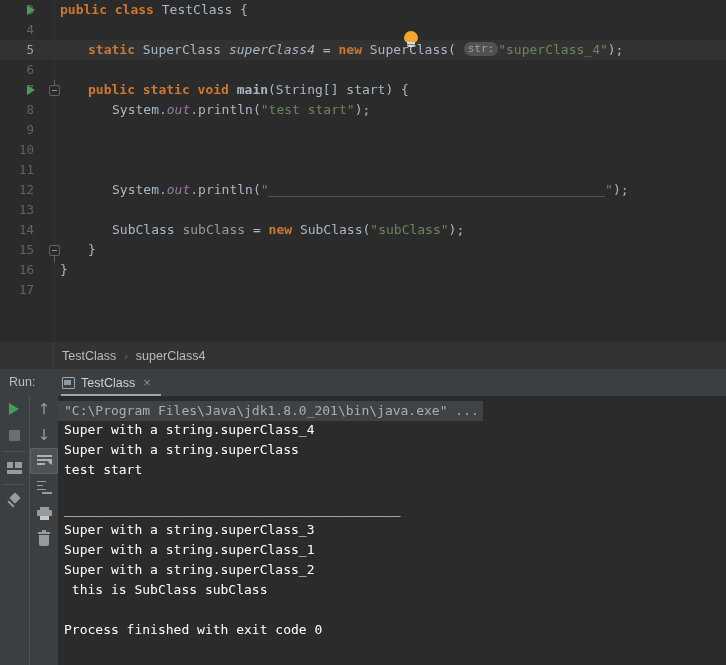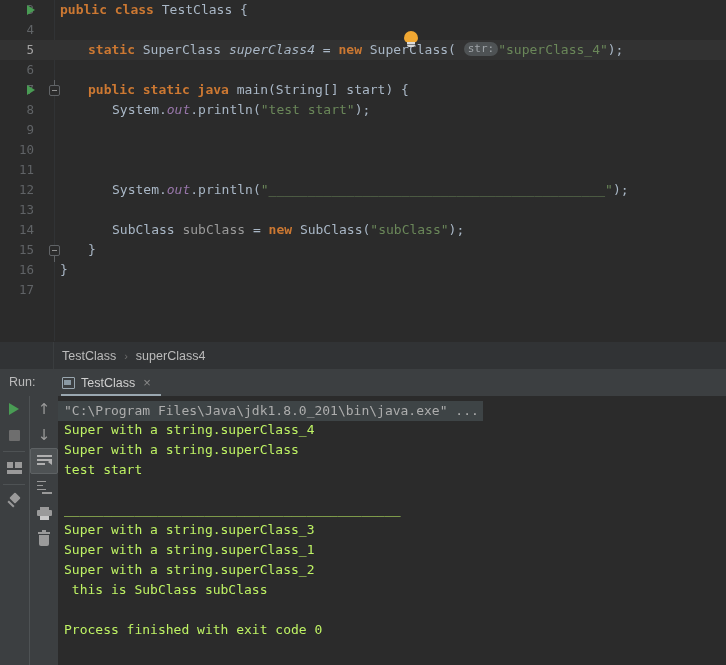--- a/index.html
+++ b/index.html
@@ -236,21 +236,21 @@
     position: absolute; left: 58px; top: 27px;
     width: 668px; height: 269px;
     background: #2B2B2B;
     padding: 4px 0 0 0;
     overflow: hidden;
   }
   .con-line {
     height: 20px; line-height: 20px;
     padding-left: 6px;
     font-family: "DejaVu Sans Mono", monospace;
-    font-size: 13px; color: #bef264;
+    font-size: 13px; color: #ffffff;
     white-space: pre;
   }
   .con-line.cmd { background: #3E4446; color: #ADADAD; display: inline-block; padding-right: 4px; }
   .con-wrap-cmd { height: 20px; }
 </style>
 </head>
 <body>
 
 <div id="app">
 
@@ -275,21 +275,21 @@
       </div>
 
       <div class="code-line">
         <span class="gutter-num">6</span>
       </div>
 
       <div class="code-line">
         <span class="gutter-num">7</span>
         <span class="run-marker"></span>
         <span class="fold-marker head"></span>
-        <span class="code-text" style="left:88px"><span class="kwb">public</span> <span class="kwb">static</span> <span class="kwb">java</span> <span class="type" style="font-weight:normal">main</span><span class="pln">(String[] start) {</span></span>
+        <span class="code-text" style="left:88px"><span class="kwb">public</span> <span class="kwb">static</span> <span class="kwb">void</span> <span class="type" style="font-weight:bold">main</span><span class="pln">(String[] start) {</span></span>
       </div>
 
       <div class="code-line">
         <span class="gutter-num">8</span>
         <span class="code-text" style="left:112px"><span class="pln">System.</span><span class="fld">out</span><span class="pln">.println(</span><span class="str">"test start"</span><span class="pln">);</span></span>
       </div>
 
       <div class="code-line">
         <span class="gutter-num">9</span>
       </div>

